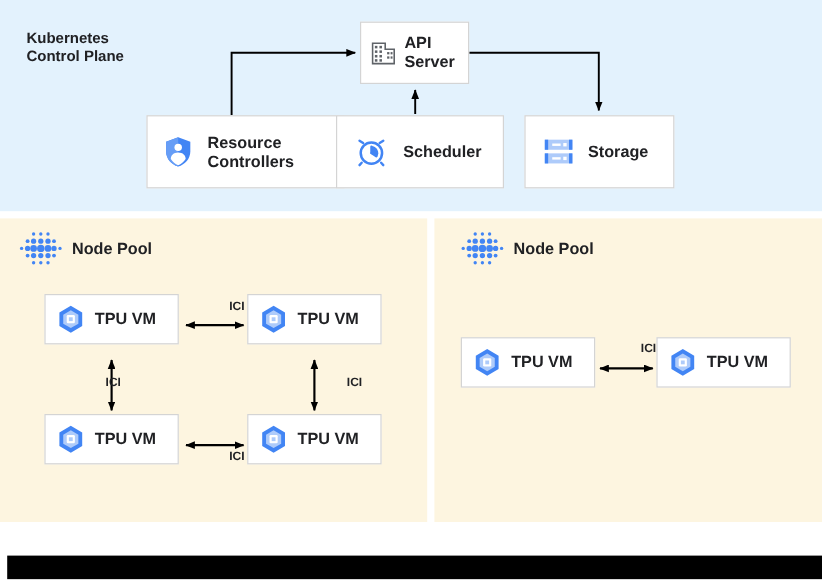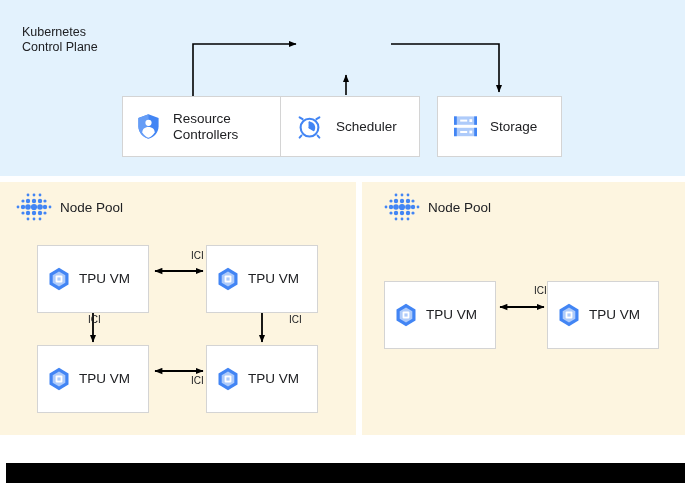--- a/index.html
+++ b/index.html
@@ -9,20 +9,21 @@
   }
   body {
     font-family: "Liberation Sans", sans-serif;
   }
   #canvas {
     position: relative;
     width: 685px;
     height: 483px;
     background: #ffffff;
     overflow: hidden;
+    font-weight: bold;
   }
 
   
   .panel {
     position: absolute;
     box-sizing: border-box;
   }
   #control-plane-panel {
     left: 0px;
     top: 0px;
@@ -120,21 +121,21 @@
 
   #storage-box {
     left: 437px; top: 96px; width: 125px; height: 61px;
     padding-left: 15px;
   }
   #storage-box .card-label { margin-left: 12px; }
 
   
   .tpu-card {
     width: 112px;
-    height: 68px;
+    height: 42px;
     padding-left: 10px;
   }
   .tpu-card .card-label { margin-left: 9px; }
 
   #tpu-vm-1 { left: 37px;  top: 245px; }
   #tpu-vm-2 { left: 206px; top: 245px; }
   #tpu-vm-3 { left: 37px;  top: 345px; }
   #tpu-vm-4 { left: 206px; top: 345px; }
   #tpu-vm-5 { left: 384px; top: 281px; }
   #tpu-vm-6 { left: 547px; top: 281px; }
@@ -265,20 +266,43 @@
 
     <line x1="500" y1="307" x2="544" y2="307" stroke="#000000" stroke-width="1.8" marker-start="url(#arrowStart)" marker-end="url(#arrowEnd)"></line>
   </svg>
 
   <div class="ici-label" id="ici-label-top">ICI</div>
   <div class="ici-label" id="ici-label-bottom">ICI</div>
   <div class="ici-label" id="ici-label-left">ICI</div>
   <div class="ici-label" id="ici-label-right">ICI</div>
   <div class="ici-label" id="ici-label-pool2">ICI</div>
 
+  <div class="card" id="api-server-box">
+    <span class="card-icon">
+      <svg width="21" height="21" viewBox="0 0 21 21">
+        <path d="M1.5,2 L12,2 L12,7 L19.5,7 L19.5,19 L1.5,19 Z" fill="#ffffff" stroke="#5f6368" stroke-width="1.3"></path>
+        <g fill="#5f6368">
+          <rect x="3.4" y="4.2" width="2.1" height="2.1"></rect>
+          <rect x="7.2" y="4.2" width="2.1" height="2.1"></rect>
+          <rect x="3.4" y="8" width="2.1" height="2.1"></rect>
+          <rect x="7.2" y="8" width="2.1" height="2.1"></rect>
+          <rect x="3.4" y="11.8" width="2.1" height="2.1"></rect>
+          <rect x="7.2" y="11.8" width="2.1" height="2.1"></rect>
+          <rect x="3.4" y="15.3" width="2.1" height="2.1"></rect>
+          <rect x="7.2" y="15.3" width="2.1" height="2.1"></rect>
+          <rect x="13.6" y="9.4" width="1.9" height="1.9"></rect>
+          <rect x="16.5" y="9.4" width="1.6" height="1.9"></rect>
+          <rect x="13.6" y="13" width="1.9" height="1.9"></rect>
+          <rect x="16.5" y="13" width="1.6" height="1.9"></rect>
+        </g>
+      </svg>
+    </span>
+    <span class="card-label">API
+Server</span>
+  </div>
 
   <div class="card" id="resource-controllers-box">
     <span class="card-icon">
       <svg width="25" height="27" viewBox="0 0 25 27">
         <path d="M12.5,1.3 L22.6,5.1 L22.6,13.2 C22.6,19.2 18.2,24 12.5,25.8 C6.8,24 2.4,19.2 2.4,13.2 L2.4,5.1 Z" fill="#4285f4"></path>
         <path d="M12.5,1.3 L2.4,5.1 L2.4,13.2 C2.4,19.2 6.8,24 12.5,25.8 Z" fill="#669df6"></path>
         <circle cx="12.5" cy="9.8" r="3.1" fill="#ffffff"></circle>
         <path d="M12.5,14 C8.6,14 6.3,16.4 6.3,19.4 C7.9,21.9 10,23.7 12.5,24.8 C15,23.7 17.1,21.9 18.7,19.4 C18.7,16.4 16.4,14 12.5,14 Z" fill="#ffffff"></path>
       </svg>
     </span>

